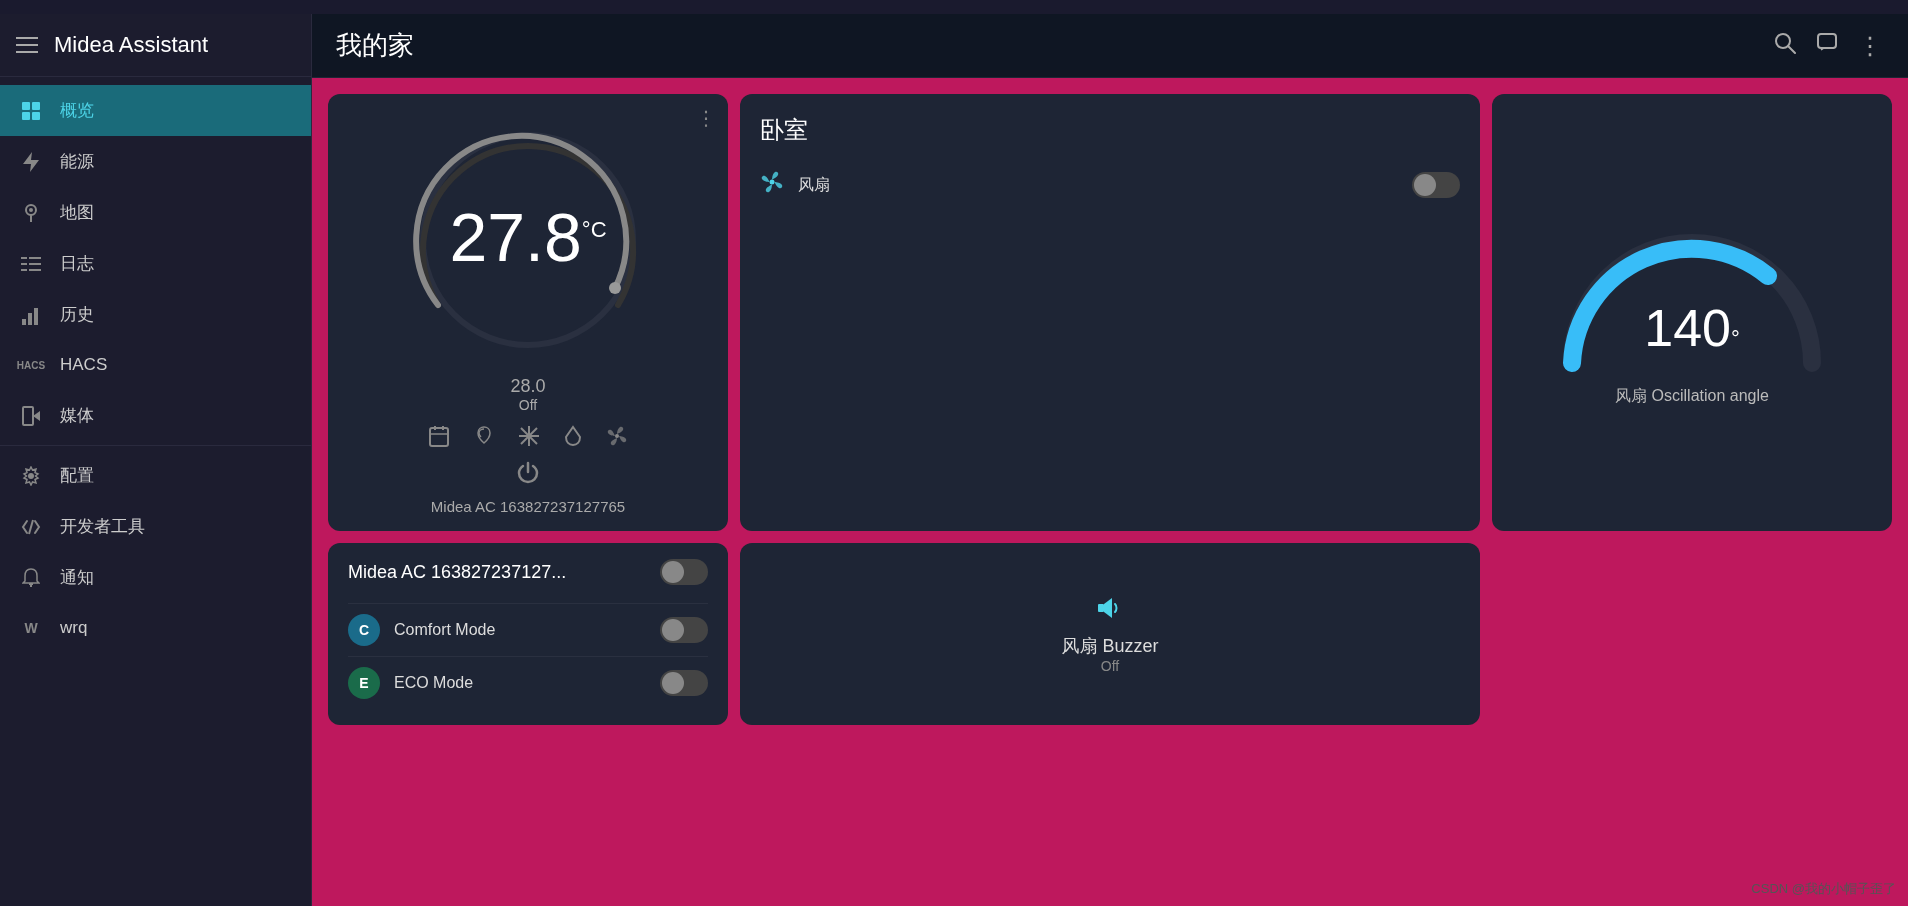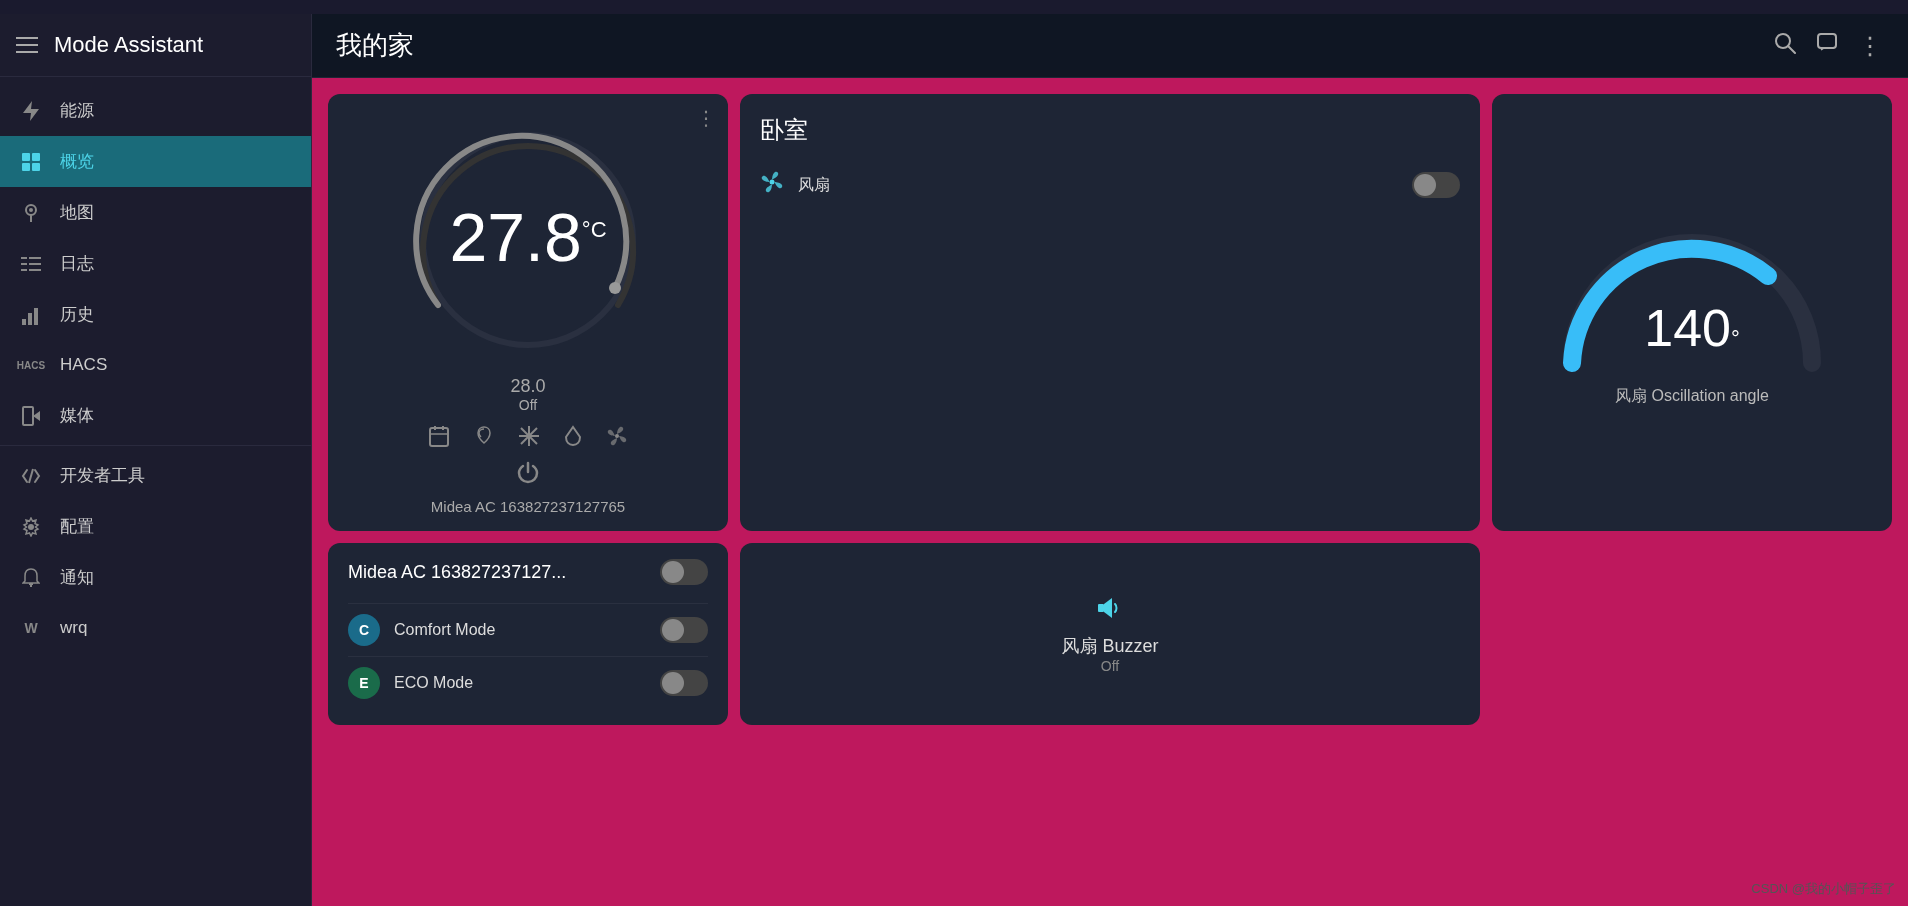--- a/index.html
+++ b/index.html
@@ -436,44 +436,44 @@
 
 <div class="app-container">
 
   <aside class="sidebar">
     <div class="sidebar-header">
       <div class="hamburger-icon">
         <span></span>
           <span></span>
           <span></span>
       </div>
-      <span class="sidebar-title">Mode Assistant</span>
+      <span class="sidebar-title">Midea Assistant</span>
     </div>
 
     <nav class="sidebar-nav">
-
-      <div class="nav-item">
-        <span class="nav-icon">
-          <svg width="18" height="22" viewBox="0 0 18 22" fill="none">
-            <polygon points="10,1 1,13 9,13 8,21 17,9 9,9" fill="#888"></polygon>
-          </svg>
-        </span>
-        <span>能源</span>
-      </div>
 
       <div class="nav-item active">
         <span class="nav-icon">
           <svg width="22" height="22" viewBox="0 0 22 22" fill="none">
             <rect x="2" y="2" width="8" height="8" rx="1" fill="#4dd4e8"></rect>
             <rect x="12" y="2" width="8" height="8" rx="1" fill="#4dd4e8"></rect>
             <rect x="2" y="12" width="8" height="8" rx="1" fill="#4dd4e8"></rect>
             <rect x="12" y="12" width="8" height="8" rx="1" fill="#4dd4e8"></rect>
           </svg>
         </span>
         <span>概览</span>
+      </div>
+
+      <div class="nav-item">
+        <span class="nav-icon">
+          <svg width="18" height="22" viewBox="0 0 18 22" fill="none">
+            <polygon points="10,1 1,13 9,13 8,21 17,9 9,9" fill="#888"></polygon>
+          </svg>
+        </span>
+        <span>能源</span>
       </div>
 
       <div class="nav-item">
         <span class="nav-icon">
           <svg width="18" height="22" viewBox="0 0 18 22" fill="none">
             <circle cx="9" cy="8" r="5" stroke="#888" stroke-width="2" fill="none"></circle>
             <circle cx="9" cy="8" r="2" fill="#888"></circle>
             <path d="M9 13 L9 20" stroke="#888" stroke-width="2"></path>
           </svg>
         </span>
@@ -518,36 +518,36 @@
           </svg>
         </span>
         <span>媒体</span>
       </div>
 
       <div class="sidebar-divider"></div>
 
       <div class="nav-item">
         <span class="nav-icon">
           <svg width="20" height="20" viewBox="0 0 20 20" fill="none">
+            <circle cx="10" cy="10" r="3" fill="#888"></circle>
+            <path d="M10 1 L11.5 4 L15 3 L14 6.5 L17 8 L14.5 10 L17 12 L14 13.5 L15 17 L11.5 16 L10 19 L8.5 16 L5 17 L6 13.5 L3 12 L5.5 10 L3 8 L6 6.5 L5 3 L8.5 4 Z" stroke="#888" stroke-width="1.5" fill="none"></path>
+          </svg>
+        </span>
+        <span>配置</span>
+      </div>
+
+      <div class="nav-item">
+        <span class="nav-icon">
+          <svg width="20" height="20" viewBox="0 0 20 20" fill="none">
             <path d="M6 4 L2 10 L6 16" stroke="#888" stroke-width="2" fill="none" stroke-linecap="round"></path>
             <path d="M14 4 L18 10 L14 16" stroke="#888" stroke-width="2" fill="none" stroke-linecap="round"></path>
             <line x1="8" y1="17" x2="12" y2="3" stroke="#888" stroke-width="2"></line>
           </svg>
         </span>
         <span>开发者工具</span>
-      </div>
-
-      <div class="nav-item">
-        <span class="nav-icon">
-          <svg width="20" height="20" viewBox="0 0 20 20" fill="none">
-            <circle cx="10" cy="10" r="3" fill="#888"></circle>
-            <path d="M10 1 L11.5 4 L15 3 L14 6.5 L17 8 L14.5 10 L17 12 L14 13.5 L15 17 L11.5 16 L10 19 L8.5 16 L5 17 L6 13.5 L3 12 L5.5 10 L3 8 L6 6.5 L5 3 L8.5 4 Z" stroke="#888" stroke-width="1.5" fill="none"></path>
-          </svg>
-        </span>
-        <span>配置</span>
       </div>
 
       <div class="nav-item">
         <span class="nav-icon">
           <svg width="18" height="22" viewBox="0 0 18 22" fill="none">
             <path d="M9 2 C5 2 3 5 3 9 L3 14 L1 16 L17 16 L15 14 L15 9 C15 5 13 2 9 2 Z" stroke="#888" stroke-width="1.5" fill="none"></path>
             <line x1="7" y1="17" x2="11" y2="17" stroke="#888" stroke-width="2"></line>
             <line x1="9" y1="17" x2="9" y2="20" stroke="#888" stroke-width="2"></line>
           </svg>
         </span>

